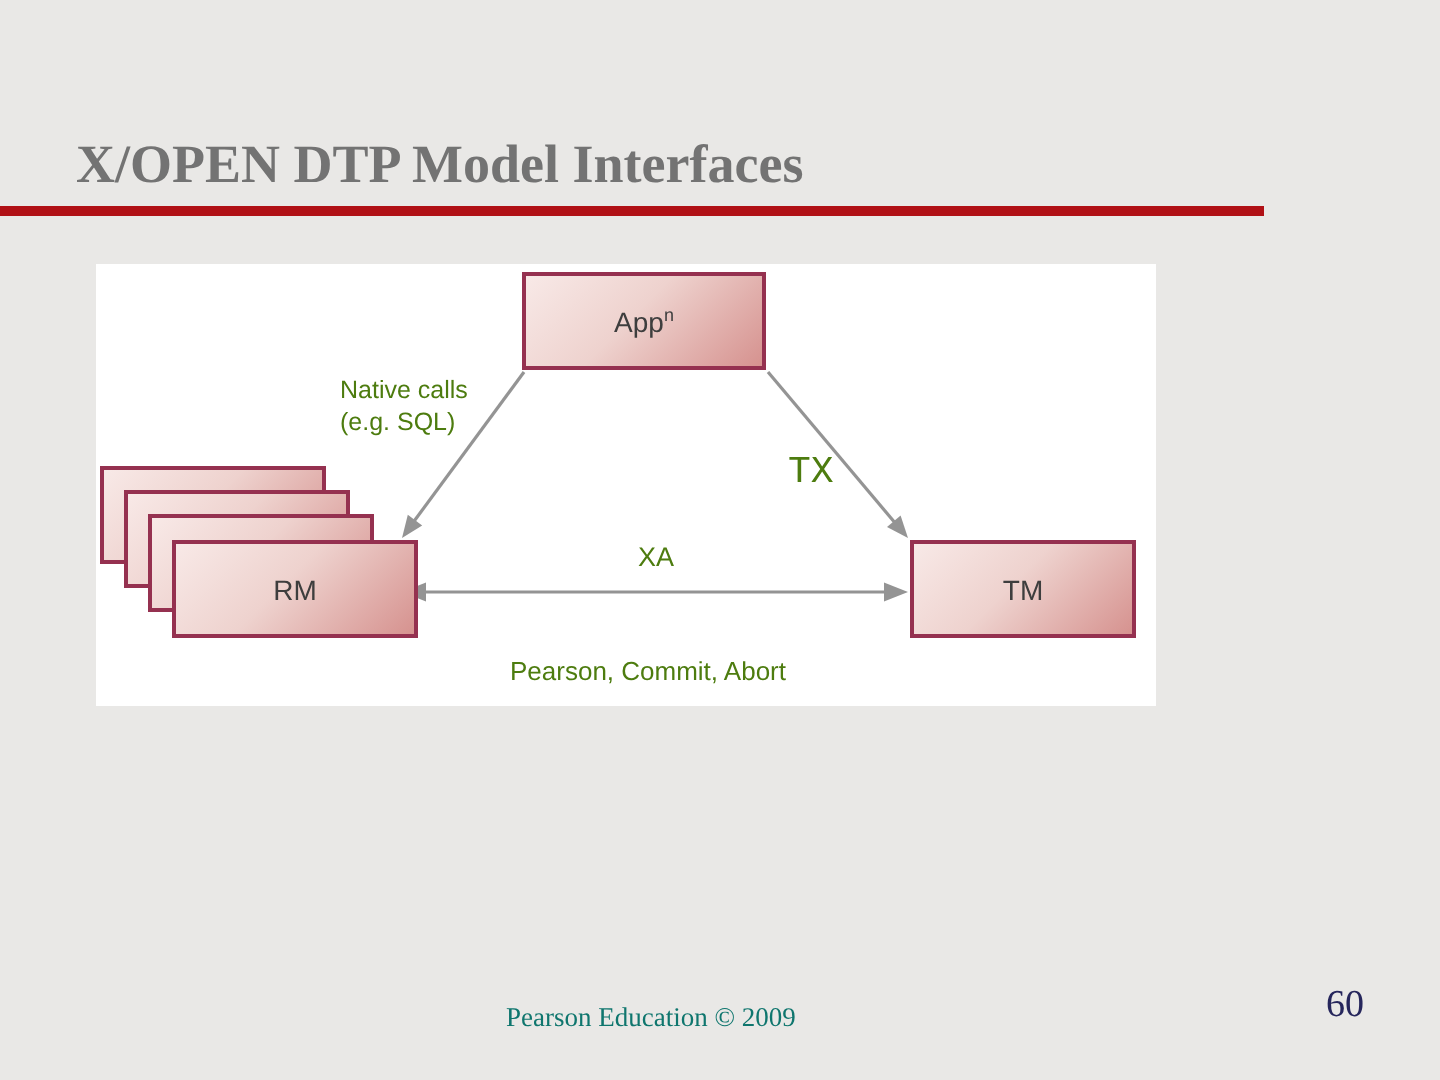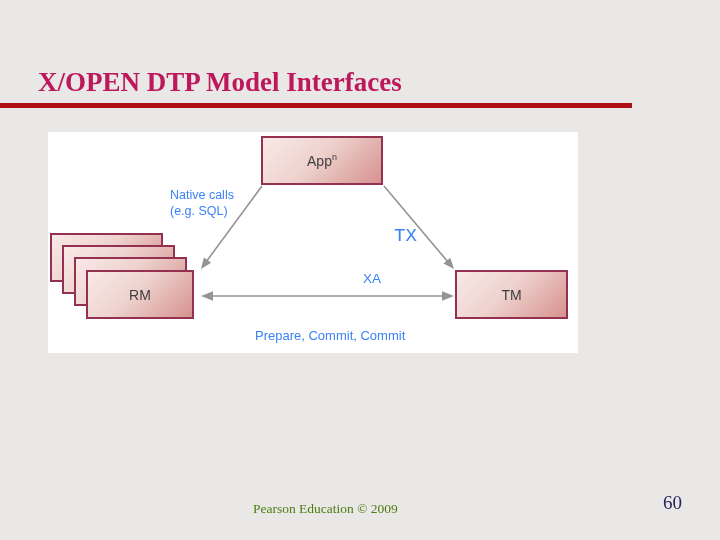--- a/index.html
+++ b/index.html
@@ -9,21 +9,21 @@
     background:#E9E8E6;
     font-family:"Liberation Sans", sans-serif;
     overflow:hidden;
   }
   .slide { position:absolute; inset:0; width:720px; height:540px; }
 
   .title {
     position:absolute; left:38px; top:67px;
     font-family:"Liberation Serif", serif;
     font-weight:bold; font-size:27px; line-height:30px;
-    color:#be185d; white-space:nowrap;
+    color:#737373; white-space:nowrap;
   }
   .title-rule {
     position:absolute; left:0; top:103px;
     width:632px; height:5px; background:#B01015;
   }
 
   .panel {
     position:absolute; left:48px; top:132px;
     width:530px; height:221px; background:#FFFFFF;
   }
@@ -34,38 +34,38 @@
     border:2px solid #953150;
     background:linear-gradient(135deg, #F8E9E7 0%, #EED2CE 45%, #D6928F 100%);
     color:#3E3E3E;
     display:flex; align-items:center; justify-content:center;
     font-size:14px;
   }
   .box-app { left:213px; top:4px;   width:122px; height:49px; }
   .box-rm1 { left:2px;   top:101px; width:113px; height:49px; }
   .box-rm2 { left:14px;  top:113px; width:113px; height:49px; }
   .box-rm3 { left:26px;  top:125px; width:113px; height:49px; }
-  .box-rm  { left:38px;  top:138px; width:108px; height:49px; }
+  .box-rm  { left:38px;  top:138px; width:123px; height:49px; }
   .box-tm  { left:407px; top:138px; width:113px; height:49px; }
   .box sup { font-size:9px; line-height:0; vertical-align:super; }
 
   .dlabel {
-    position:absolute; color:#3b82f6;
+    position:absolute; color:#4d7c0f;
     font-size:12.5px; line-height:16px; white-space:nowrap;
   }
   .lbl-native  { left:122px; top:55px; }
   .lbl-begin   { left:377px; top:55px; }
   .lbl-tx      { left:346px; top:96px;  font-size:19px;font-family:Liberation Mono, monospace; }
-  .lbl-xa      { left:266px; top:139px; font-size:13.5px; width:28px; text-align:center;margin-left:44px; }
+  .lbl-xa      { left:266px; top:139px; font-size:13.5px; width:28px; text-align:center; }
   .lbl-prepare { left:207px; top:196px; font-size:13px; }
 
   .footer-credit {
     position:absolute; left:253px; top:501px;
     font-family:"Liberation Serif", serif;
-    font-size:13.5px; color:#4d7c0f; white-space:nowrap;
+    font-size:13.5px; color:#0f766e; white-space:nowrap;
   }
   .page-number {
     position:absolute; left:663px; top:492px;
     font-family:"Liberation Serif", serif;
     font-size:19px; color:#26265C;
   }
 </style>
 </head>
 <body>
 
@@ -107,18 +107,18 @@
     <div class="dlabel lbl-native">
       <div>Native calls</div>
       <div>(e.g. SQL)</div>
     </div>
 
 
     <div class="dlabel lbl-tx">TX</div>
 
     <div class="dlabel lbl-xa">XA</div>
 
-    <div class="dlabel lbl-prepare">Prepare, Commit, Commit</div>
+    <div class="dlabel lbl-prepare">Pearson, Commit, Abort</div>
   </div>
 
   <div class="footer-credit">Pearson Education © 2009</div>
   <div class="page-number">60</div>
 </div>
 
 </body></html>

